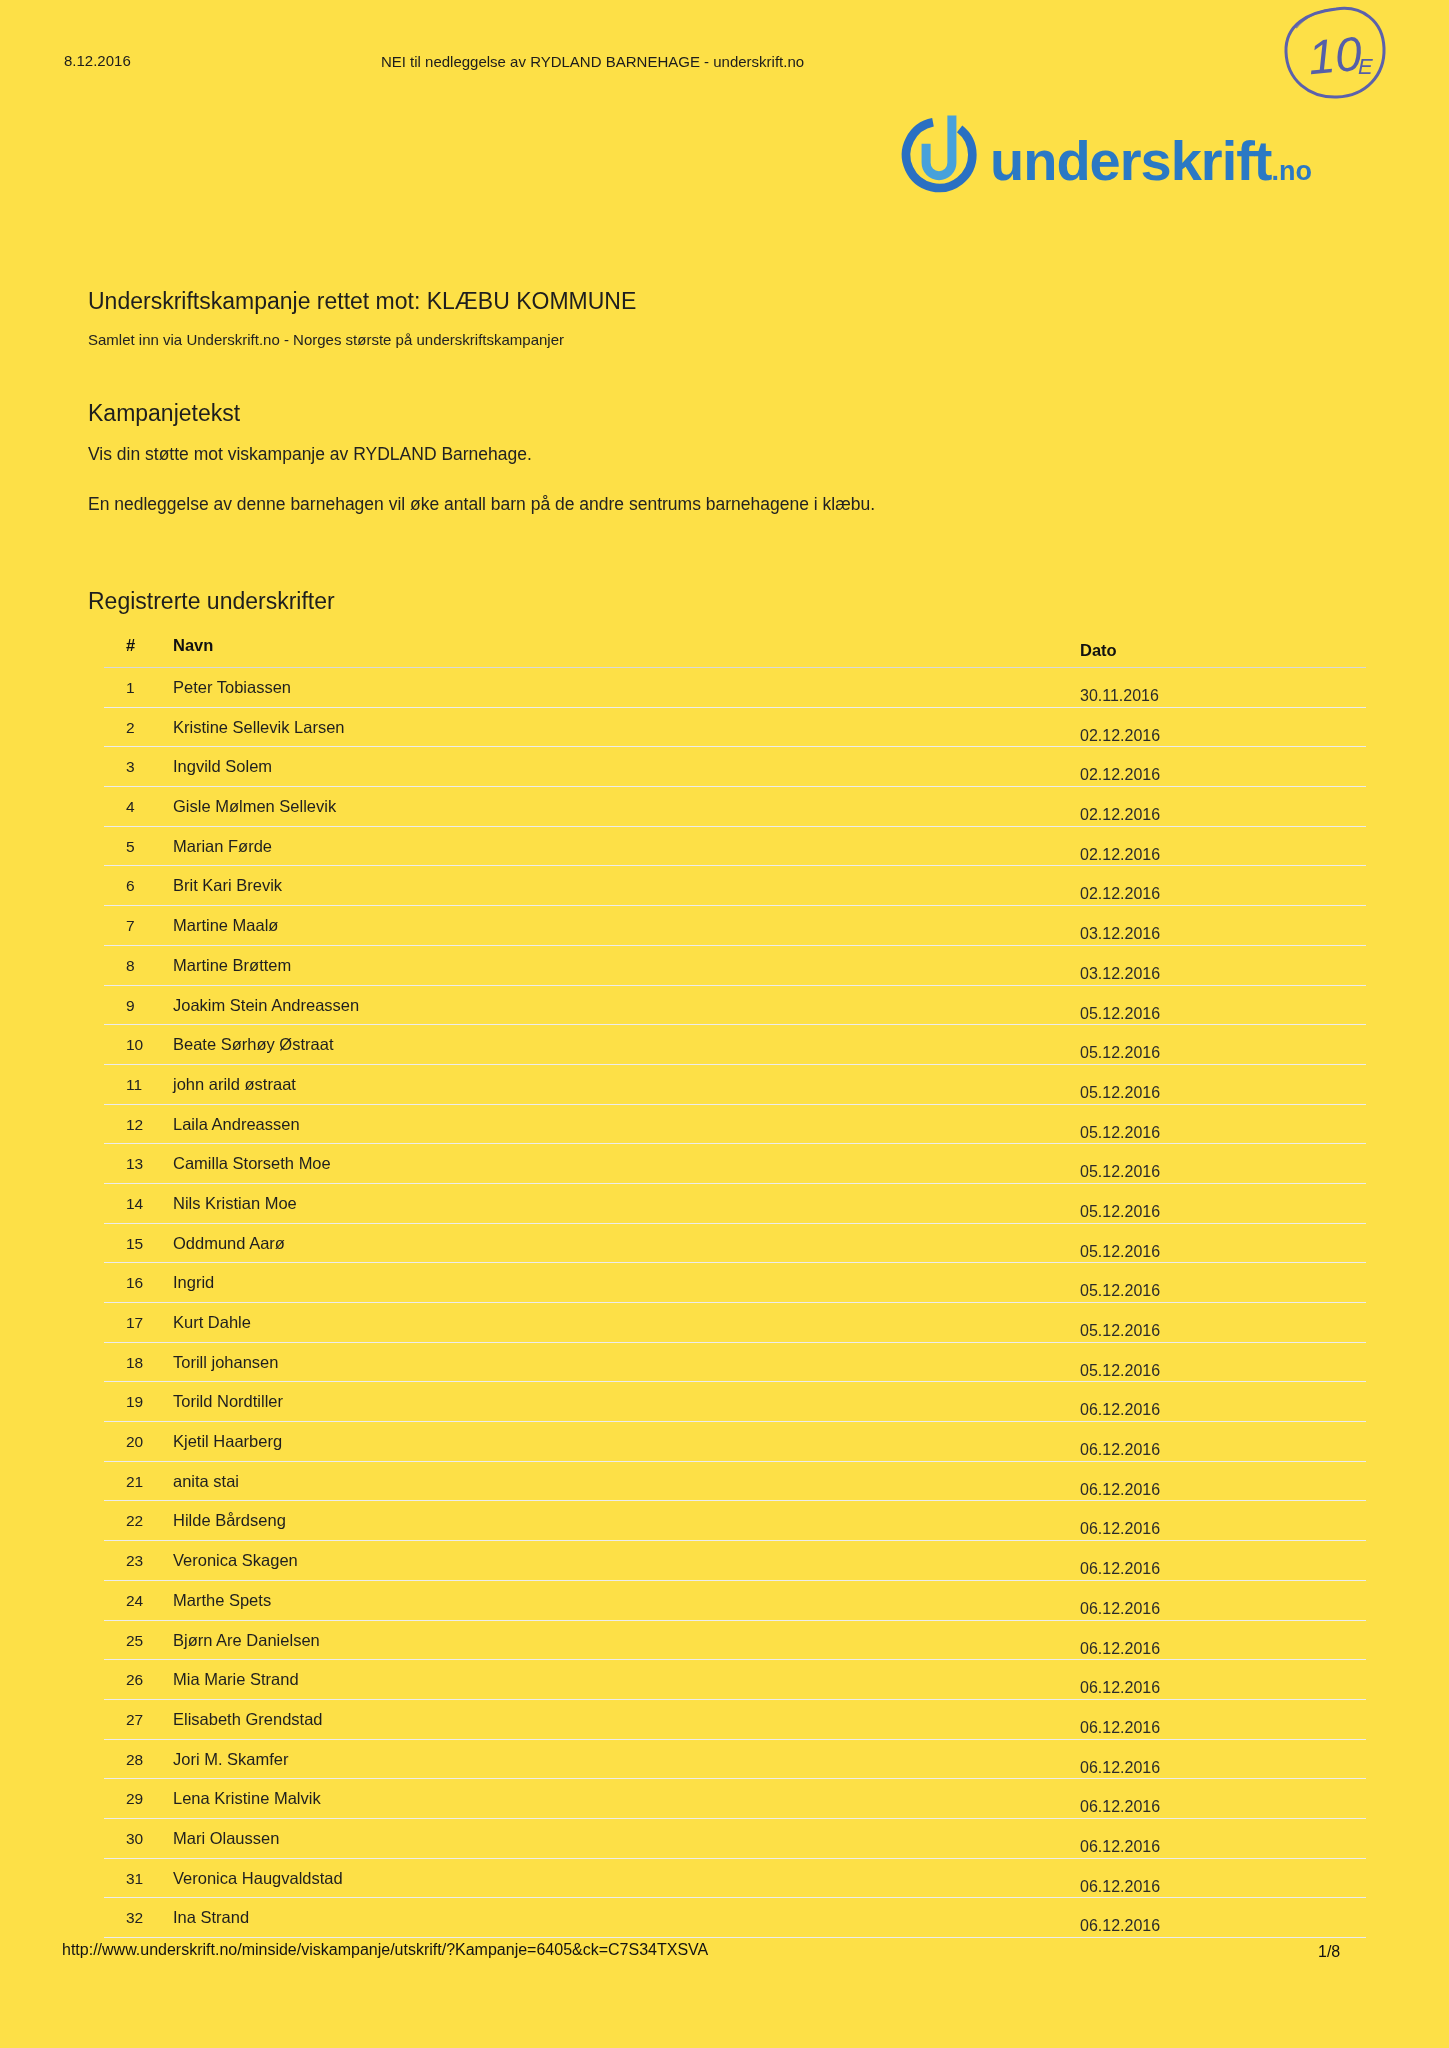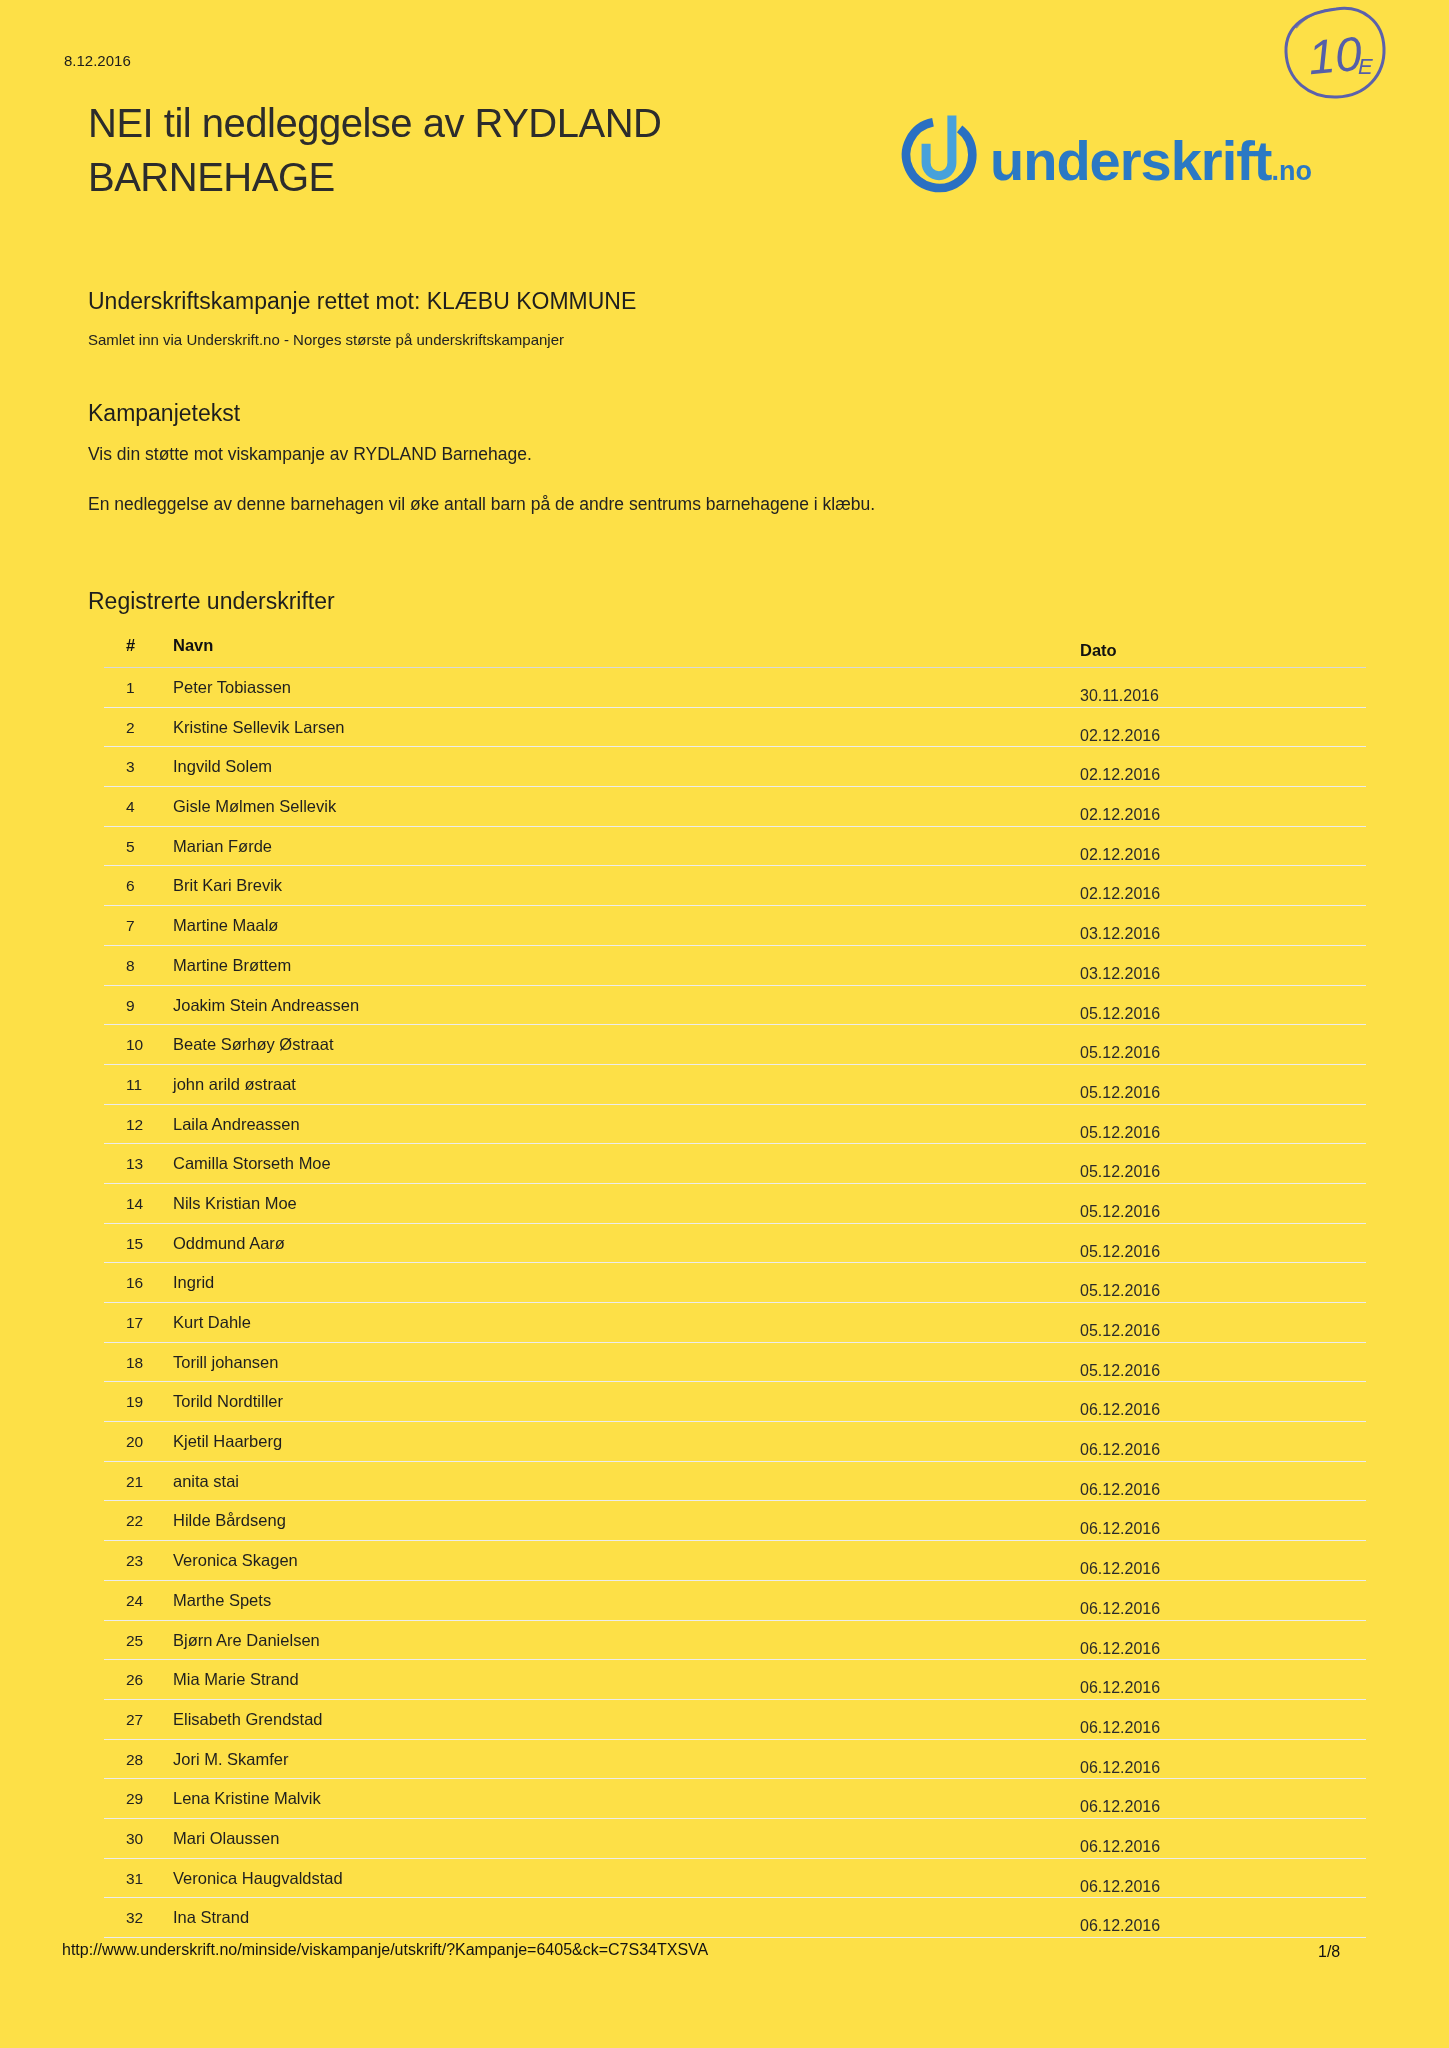--- a/index.html
+++ b/index.html
@@ -80,29 +80,29 @@
     position:absolute; left:1318px; top:1943px;
     font-size:16px; color:#121212;
   }
 </style>
 </head>
 <body>
 
 <div class="page">
 
   <div class="print-date">8.12.2016</div>
+  <div class="print-title">NEI til nedleggelse av RYDLAND BARNEHAGE - underskrift.no</div>
 
   <svg class="hand-mark" viewBox="0 0 114 102">
     <path d="M 58 7 C 84 3, 105 19, 106 46 C 107 73, 88 94, 59 95 C 31 96, 9 78, 8 50 C 7 23, 30 10, 58 7 Z" fill="none" stroke="#5b61ac" stroke-width="3" stroke-linecap="round"></path>
     <path d="M 58 7 C 44 8, 28 13, 18 26" fill="none" stroke="#5b61ac" stroke-width="2" opacity="0.7"></path>
     <text x="30" y="70" font-size="48" font-style="italic" fill="#555fa9" font-family="Liberation Sans, sans-serif" transform="rotate(-5 57 50)">10</text>
     <text x="80" y="72" font-size="22" font-style="italic" fill="#555fa9" font-family="Liberation Sans, sans-serif">E</text>
   </svg>
 
-  <h1 class="page-title">NEI til nedleggelse av RYDLAND BARNEHAGE</h1>
 
   <div class="logo">
     <svg class="logo-icon" viewBox="-50 -50 100 100">
       <path d="M -7 -38 A 38.5 38.5 0 1 0 24 -30.5" fill="none" stroke="#2a70c2" stroke-width="10"></path>
       <path d="M -15 -13 L -15 9 A 15 15 0 0 0 15 9 L 15 -46" fill="none" stroke="#47a1db" stroke-width="10.5"></path>
     </svg>
     <div class="logo-text">
       <span class="logo-brand">underskrift</span><span class="logo-tld">.no</span>
     </div>
   </div>

